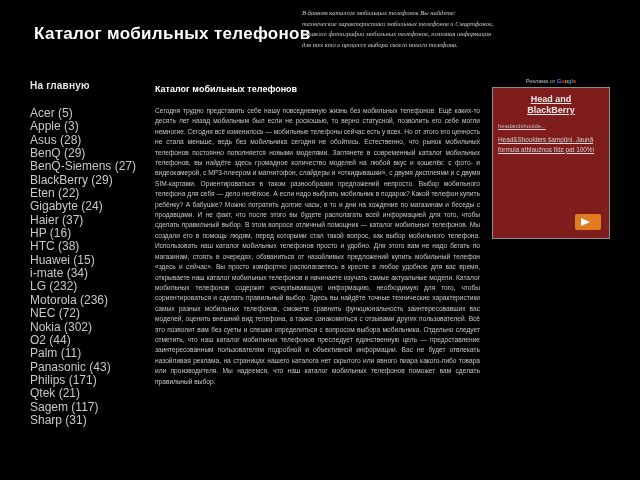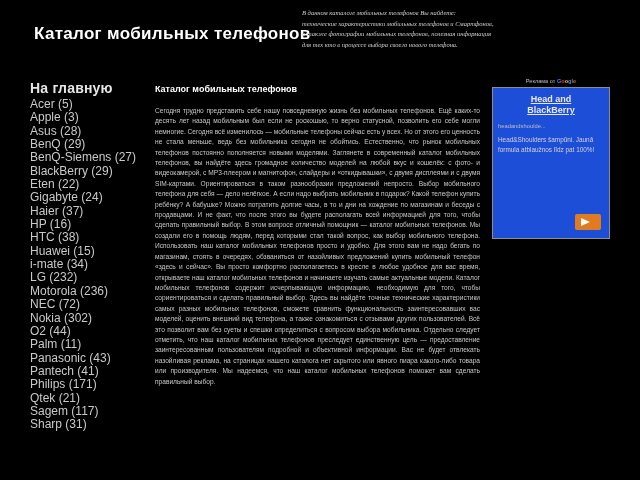--- a/index.html
+++ b/index.html
@@ -53,24 +53,24 @@
   .header-blurb div { white-space: nowrap; }
 
   
   .sidebar {
     position: absolute;
     left: 30px;
     top: 80px;
     width: 108px;
   }
   .sidebar-home {
-    font-size: 14px;
+    font-size: 10px;
     font-weight: bold;
     color: #e6e6e6;
-    margin-bottom: 2px;
+    margin-bottom: 16px;
     letter-spacing: 0.2px;
   }
   .brand-list {
     list-style: none;
     margin: 0;
     padding: 0;
   }
   .brand-list li {
     font-size: 12px;
     line-height: 13.35px;
@@ -112,24 +112,25 @@
     margin-bottom: 3px;
     text-align: center;
   }
   .ad-label .g-blue   { color: #4285f4; font-weight: bold; }
   .ad-label .g-red    { color: #ea4335; font-weight: bold; }
   .ad-label .g-yellow { color: #fbbc05; font-weight: bold; }
   .ad-label .g-green  { color: #34a853; font-weight: bold; }
 
   .ad-box {
     border: 1px solid #8d8d8d;
-    background: #1d4ed8;
+    background: #7f1d1d;
     padding: 6px 5px 8px 5px;
     position: relative;
     height: 136px;
+    text-decoration: underline;
   }
   .ad-head {
     text-align: center;
     font-size: 9px;
     font-weight: bold;
     color: #e8e8e8;
     line-height: 11px;
     text-decoration: underline;
   }
   .ad-url {
@@ -196,21 +197,20 @@
       <li>HTC (38)</li>
       <li>Huawei (15)</li>
       <li>i-mate (34)</li>
       <li>LG (232)</li>
       <li>Motorola (236)</li>
       <li>NEC (72)</li>
       <li>Nokia (302)</li>
       <li>O2 (44)</li>
       <li>Palm (11)</li>
       <li>Panasonic (43)</li>
-      <li>Pantech (41)</li>
       <li>Philips (171)</li>
       <li>Qtek (21)</li>
       <li>Sagem (117)</li>
       <li>Sharp (31)</li>
 
     </ul>
   </div>
 
   <div class="article">
     <h1>Каталог мобильных телефонов</h1>

